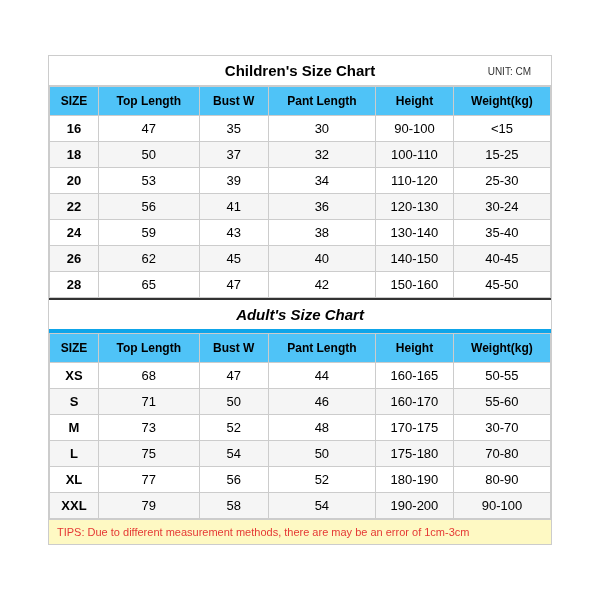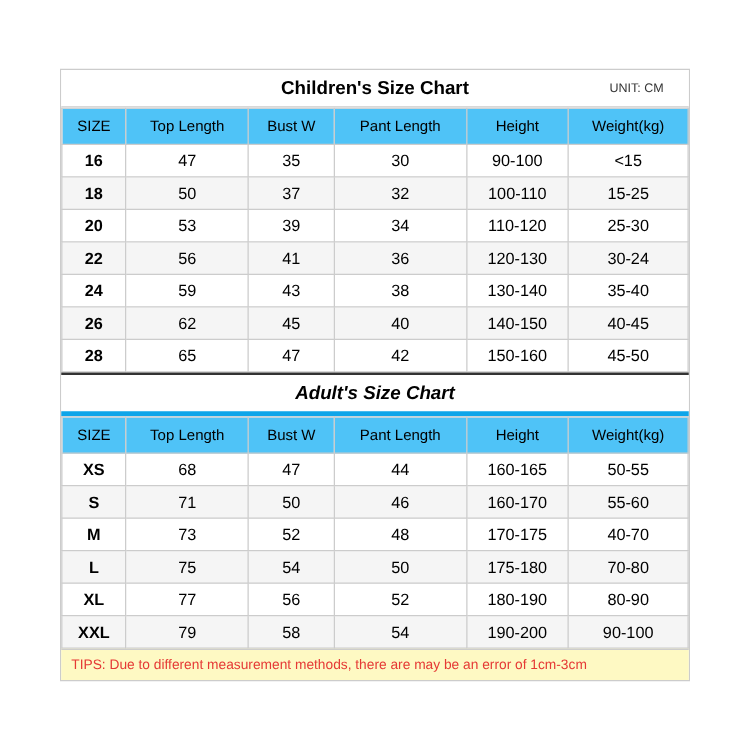--- a/index.html
+++ b/index.html
@@ -35,21 +35,21 @@
       font-weight: normal;
       color: #333;
     }
     table {
       width: 100%;
       border-collapse: collapse;
     }
     th {
       background: #4fc3f7;
       color: #000;
-      font-weight: normal;
+      font-weight: bold;
       padding: 7px 4px;
       border: 1px solid #ccc;
       text-align: center;
       font-size: 12px;
     }
     td {
       padding: 5px 4px;
       border: 1px solid #ccc;
       text-align: center;
       font-size: 13px;
@@ -195,21 +195,21 @@
           <td>46</td>
           <td>160-170</td>
           <td>55-60</td>
         </tr>
         <tr>
           <td class="size-col">M</td>
           <td>73</td>
           <td>52</td>
           <td>48</td>
           <td>170-175</td>
-          <td>40-70</td>
+          <td>30-70</td>
         </tr>
         <tr>
           <td class="size-col">L</td>
           <td>75</td>
           <td>54</td>
           <td>50</td>
           <td>175-180</td>
           <td>70-80</td>
         </tr>
         <tr>

